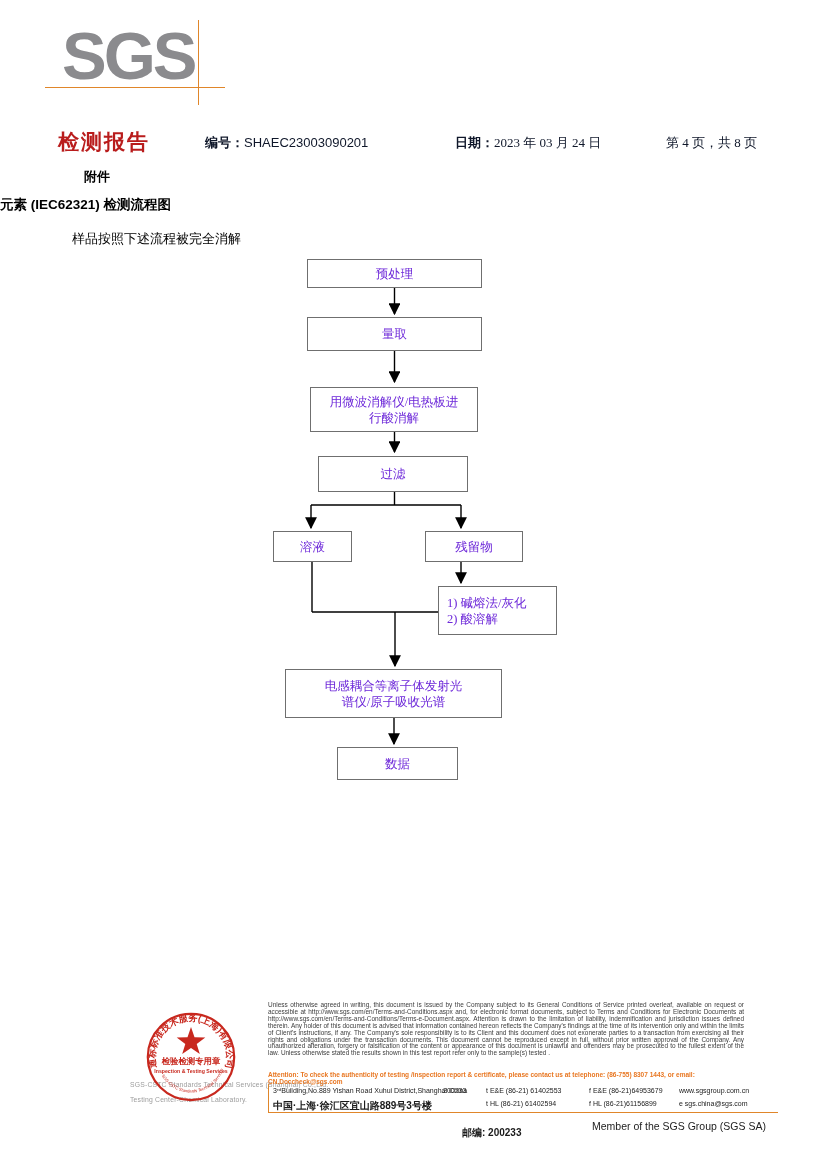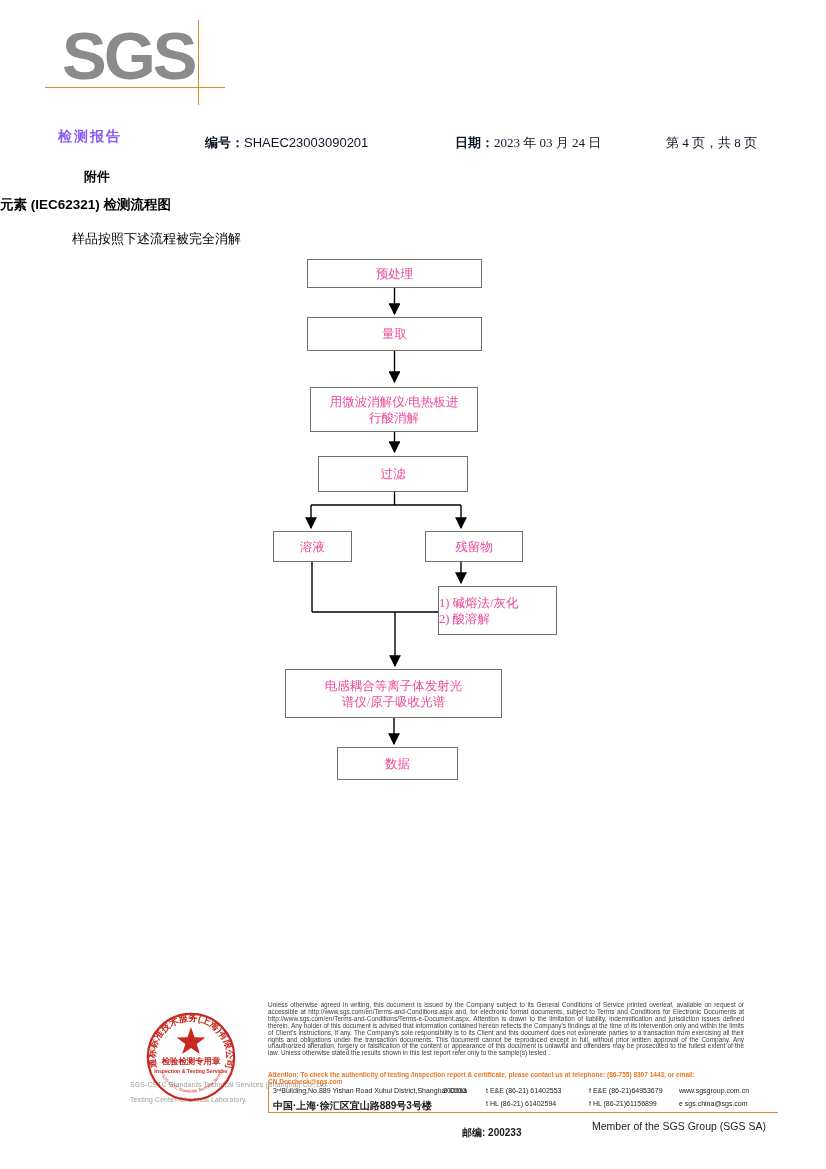--- a/index.html
+++ b/index.html
@@ -7,33 +7,33 @@
     position:relative;width:826px;height:1154px;background:#ffffff;
     font-family:"Liberation Sans","DejaVu Sans",sans-serif;overflow:hidden;
   }
   .abs{position:absolute;}
   
   .sgs-logo{font-family:"Liberation Sans",sans-serif;font-weight:700;font-size:67px;
     line-height:64px;color:#8b8b8e;letter-spacing:-3px;}
   .orange-h{background:#e0862a;height:1.3px;}
   .orange-v{background:#e0862a;width:1.3px;}
   
-  .report-title{font-weight:700;font-size:14px;letter-spacing:2px;color:#8b5cf6;}
+  .report-title{font-weight:700;font-size:21px;letter-spacing:2px;color:#b91c1c;}
   .hdr{font-size:13px;color:#0f172a;}
   .hdr b{font-weight:700;}
   .serif{font-family:"Liberation Serif","DejaVu Serif",serif;}
   .attach{font-weight:700;font-size:13px;}
   .diagram-title{font-weight:700;font-size:13.5px;width:100%;}
   .intro{font-size:13px;}
   
   .fbox{position:absolute;background:#fff;border:1.5px solid #6f6f6f;
     display:flex;align-items:center;justify-content:center;text-align:center;
-    font-family:"Liberation Serif","DejaVu Serif",serif;font-size:12.5px;color:#ec4899;
+    font-family:"Liberation Serif","DejaVu Serif",serif;font-size:12.5px;color:#6d28d9;
     white-space:pre-line;line-height:16px;box-sizing:border-box;}
-  .fbox.left{justify-content:flex-start;text-align:left;padding-left:0;}
+  .fbox.left{justify-content:flex-start;text-align:left;padding-left:8px;}
   
   .gray-co{font-size:6.8px;color:#9c9c9c;letter-spacing:0.2px;}
   .disclaimer{font-size:6.45px;line-height:6.9px;color:#3c3c3c;text-align:justify;}
   .attention{font-size:6.5px;line-height:7px;color:#e87722;font-weight:700;}
   .addr-en{font-size:7px;color:#1a1a1a;}
   .addr-cn{font-size:10px;color:#1a1a1a;font-weight:700;}
   .member{font-size:10.5px;color:#222;}
 </style>
 </head>
 <body>

